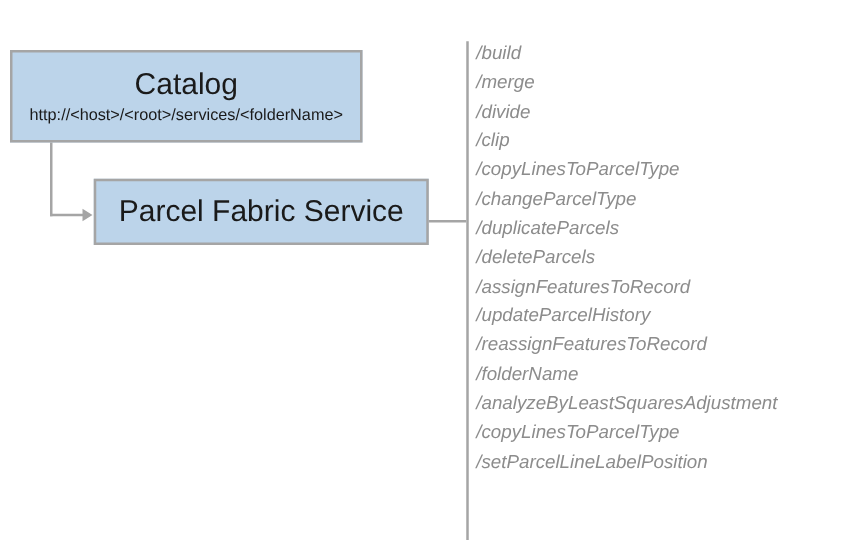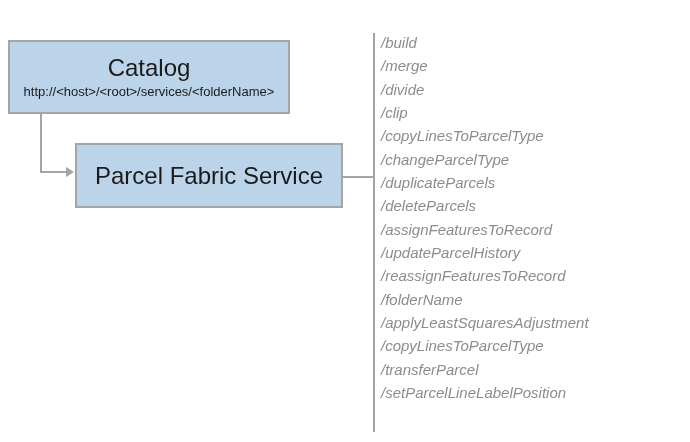--- a/index.html
+++ b/index.html
@@ -32,21 +32,21 @@
     white-space:nowrap;
   }
   .box-subtitle{
     color:var(--title-text);
     font-size:13px;
     line-height:16px;
     margin-top:2px;
     white-space:nowrap;
   }
   .catalog-box{left:8px;top:40px;width:282px;height:74px;}
-  .service-box{left:75px;top:143px;width:268px;height:65px;}
+  .service-box{left:75px;top:143px;width:268px;height:53px;}
 
   .seg{position:absolute;background:var(--connector);}
   .elbow-v{left:40px;top:114px;width:2px;height:59px;}
   .elbow-h{left:40px;top:171px;width:28px;height:2px;}
   .arrowhead{
     position:absolute;left:66px;top:167px;
     width:0;height:0;
     border-top:5px solid transparent;
     border-bottom:5px solid transparent;
     border-left:8px solid var(--connector);
@@ -94,19 +94,18 @@
       <div class="endpoint">/divide</div>
       <div class="endpoint">/clip</div>
       <div class="endpoint">/copyLinesToParcelType</div>
       <div class="endpoint">/changeParcelType</div>
       <div class="endpoint">/duplicateParcels</div>
       <div class="endpoint">/deleteParcels</div>
       <div class="endpoint">/assignFeaturesToRecord</div>
       <div class="endpoint">/updateParcelHistory</div>
       <div class="endpoint">/reassignFeaturesToRecord</div>
       <div class="endpoint">/folderName</div>
-      <div class="endpoint">/applyLeastSquaresAdjustment</div>
+      <div class="endpoint">/analyzeByLeastSquaresAdjustment</div>
       <div class="endpoint">/copyLinesToParcelType</div>
-      <div class="endpoint">/transferParcel</div>
       <div class="endpoint">/setParcelLineLabelPosition</div>
     </div>
 
 </div>
 
 </body></html>

